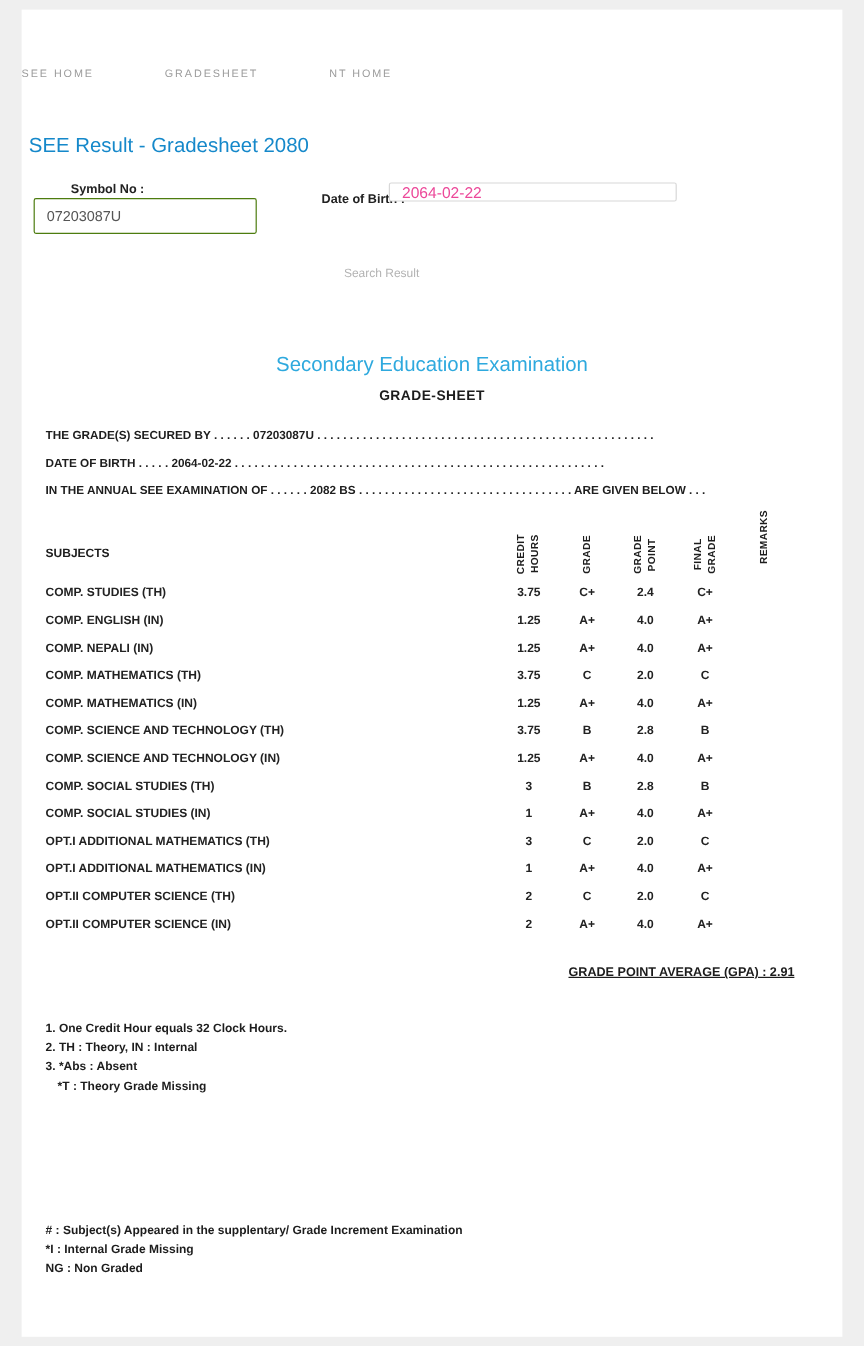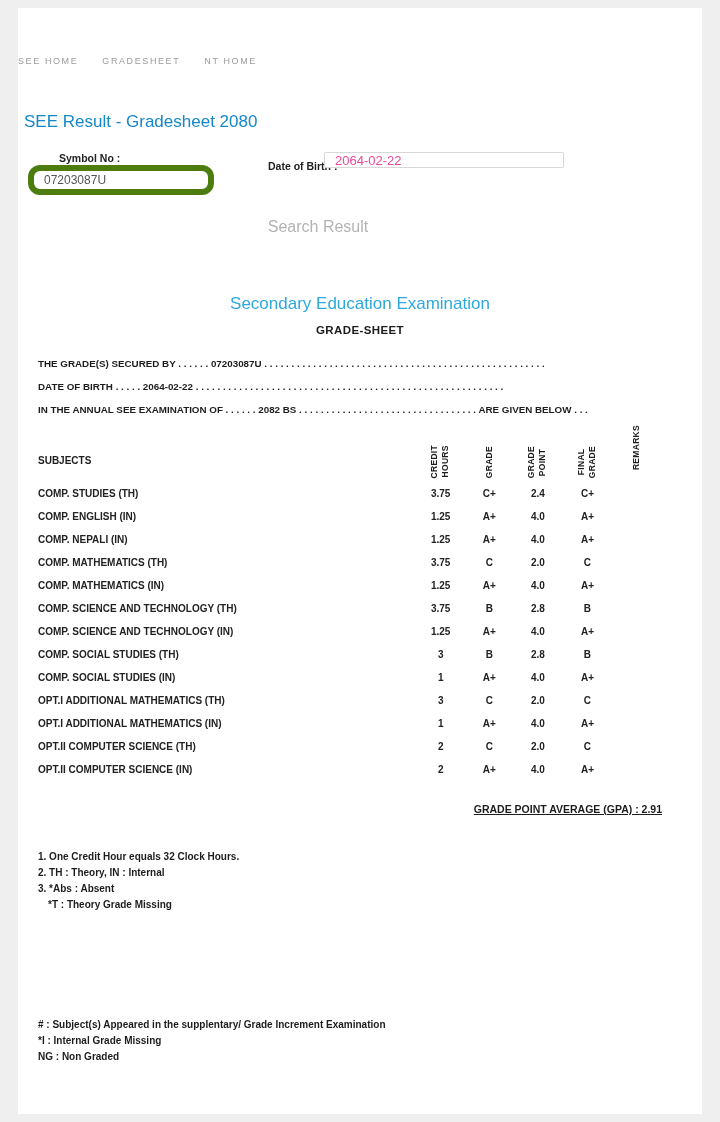--- a/index.html
+++ b/index.html
@@ -1,34 +1,34 @@
 <!DOCTYPE html>
 <html><head>
 <meta charset="utf-8">
 <style>
   * { margin:0; padding:0; box-sizing:border-box; }
   html,body { width:720px; background:#efefef; font-family:"Liberation Sans", sans-serif; }
   .viewport { width:720px; height:1122px; background:#efefef; overflow:hidden; }
   .card { width:684px; margin:8px auto 0 auto; background:#ffffff; min-height:1106px; padding-top:48px; position:relative; }
 
   
-  .topnav { display:flex; gap:24px; padding-left:0px; }
+  .topnav { display:flex; gap:59px; padding-left:0px; }
   .topnav a { font-size:9px; letter-spacing:1.6px; color:#9b9b9b; text-decoration:none; font-weight:500; text-transform:uppercase; }
 
   
   .page-title { margin:46px 0 0 6px; font-size:17px; font-weight:500; color:#1588ca; }
 
   
   .form-row { position:relative; height:64px; margin-top:20px; }
   .symbol-label { position:absolute; left:13px; top:0; font-size:10.5px; font-weight:bold; color:#222;padding-left:28px; }
-  .symbol-input { position:absolute; left:10px; top:13px; width:186px; height:30px; border:6px solid #4d7c0f; border-radius:12px; padding:0 10px; font-size:12px; color:#555; font-family:"Liberation Sans", sans-serif; background:#fff; }
+  .symbol-input { position:absolute; left:10px; top:13px; width:186px; height:30px; border:1px solid #4d7c0f; border-radius:2px; padding:0 10px; font-size:12px; color:#555; font-family:"Liberation Sans", sans-serif; background:#fff; }
   .dob-label { position:absolute; left:250px; top:8px; font-size:10.5px; font-weight:bold; color:#222;text-align:right; }
   .dob-input { position:absolute; left:306px; top:0; width:240px; height:16px; border:1px solid #d8d8d8; border-radius:2px; padding:0 10px; font-size:13px; color:#ec4899; font-family:"Liberation Sans", sans-serif; background:#fff; }
   .search-wrap { width:600px; text-align:center; margin-top:2px; }
-  .search-btn { border:none; background:none; color:#b3b3b3; font-size:16px; font-family:"Liberation Sans", sans-serif; cursor:pointer; }
+  .search-btn { border:none; background:none; color:#b3b3b3; font-size:10px; font-family:"Liberation Sans", sans-serif; cursor:pointer; }
 
   
   .result { margin-top:58px; }
   .exam-title { text-align:center; font-size:17px; font-weight:500; color:#2ea9de; }
   .sheet-title { text-align:center; font-size:11.5px; font-weight:bold; color:#1c1c1c; letter-spacing:.4px; margin-top:10px; }
   .intro { margin:16px 0 0 20px; }
   .intro p { font-size:9.8px; font-weight:bold; color:#1d1d1d; line-height:23px; white-space:nowrap; overflow:hidden; width:630px; }
 
   
   table.grades { width:624px; margin:4px 0 0 20px; border-collapse:collapse; table-layout:fixed; }

